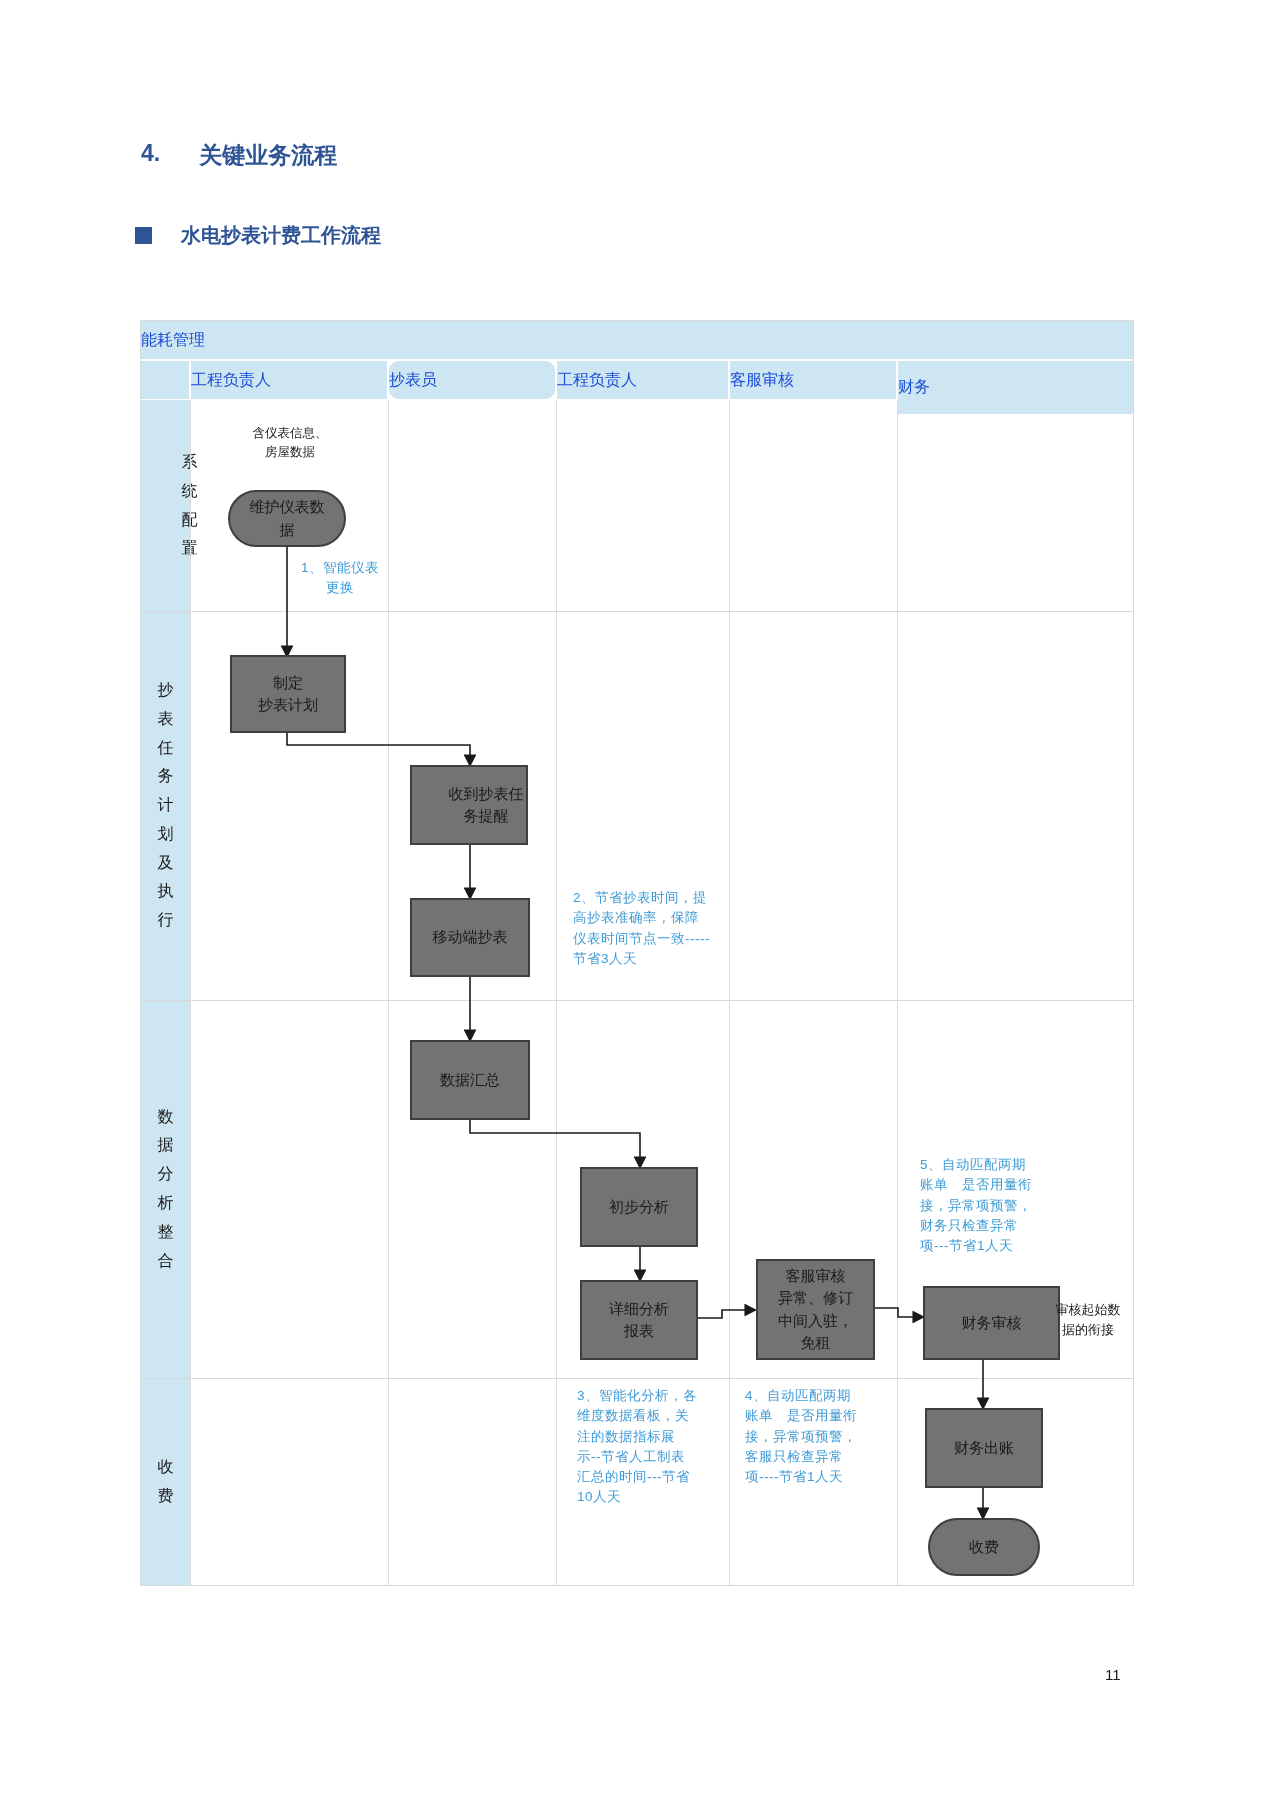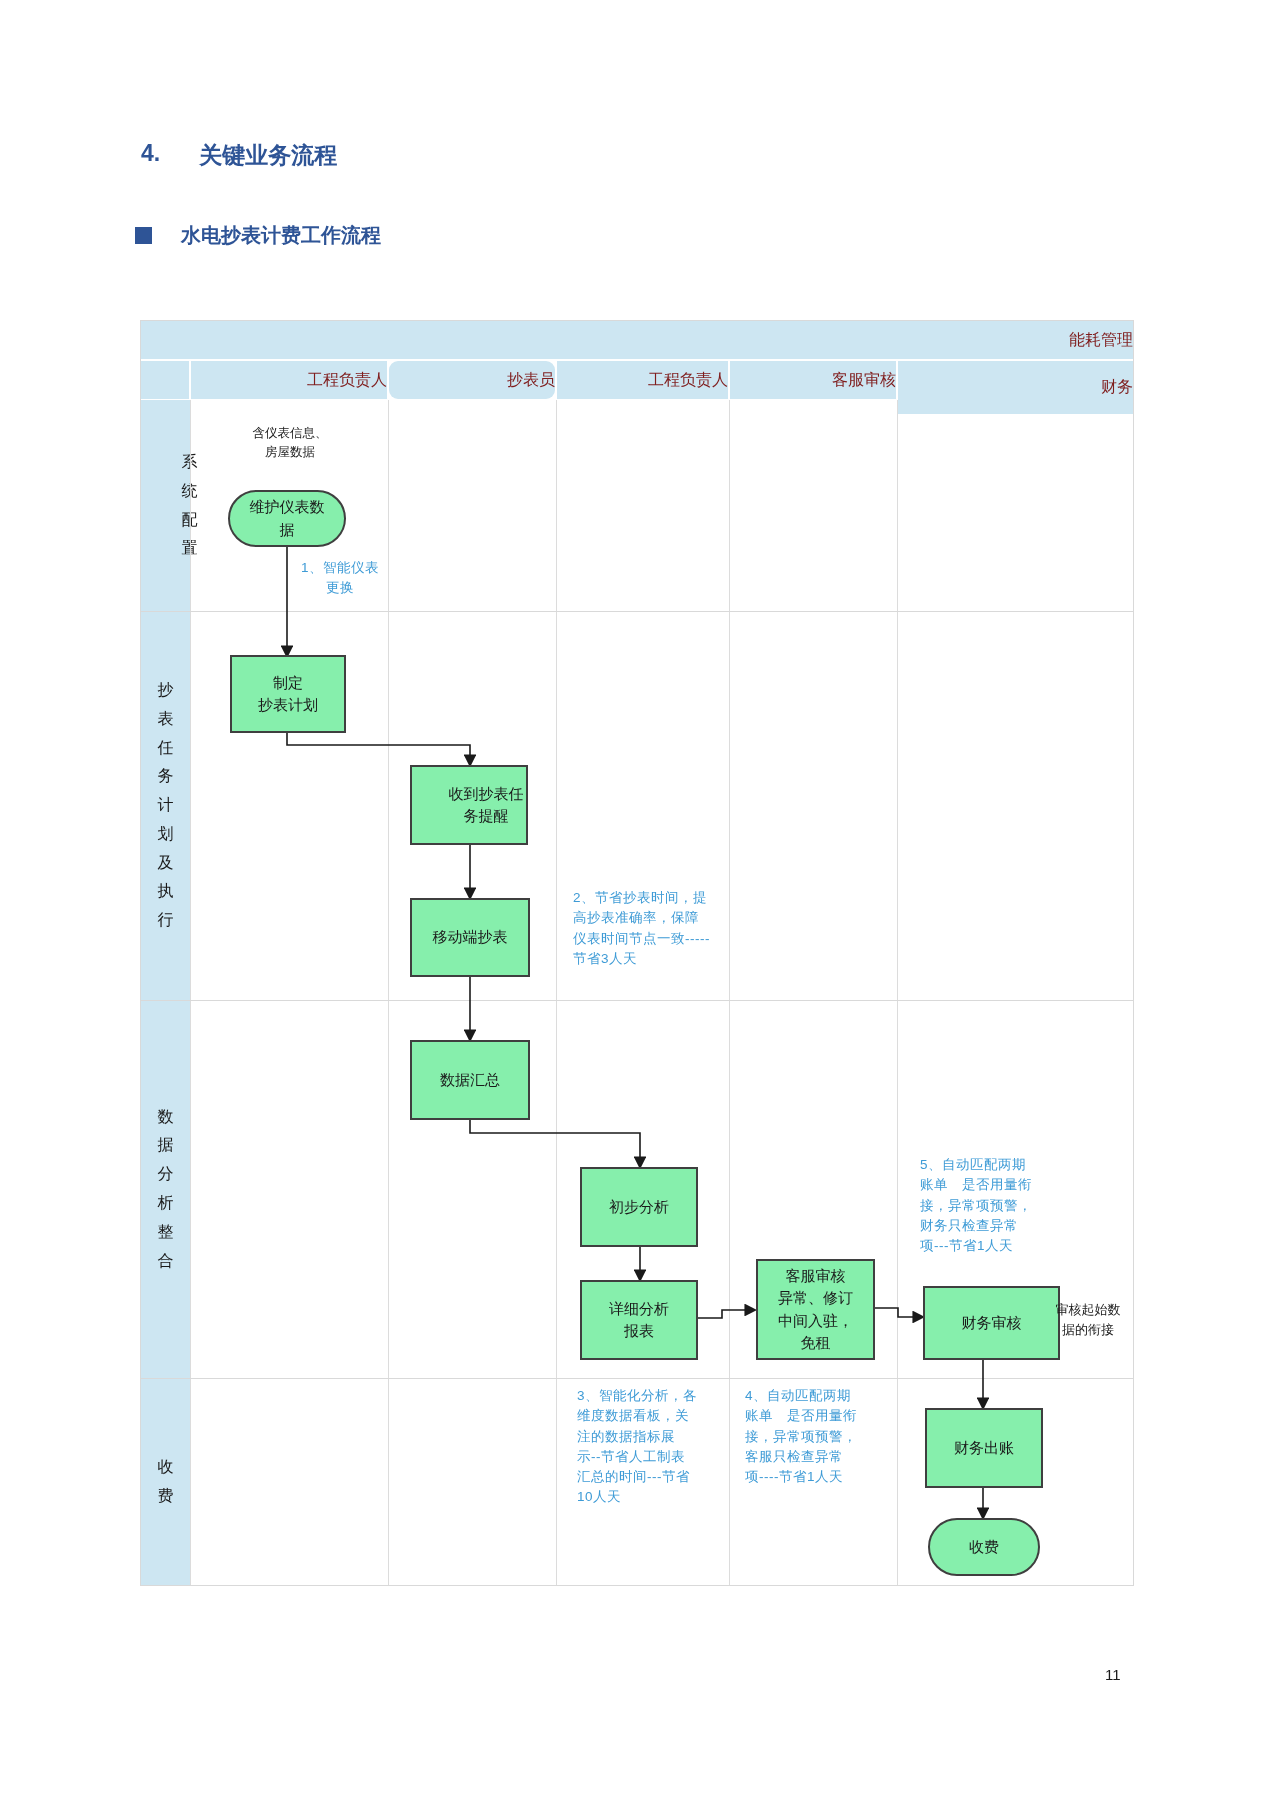--- a/index.html
+++ b/index.html
@@ -9,32 +9,32 @@
   
   .sec-title { position:absolute; left:141px; top:140px; display:flex; gap:39px;
                font-size:23px; font-weight:bold; color:#2e5496; }
   .sub-title { position:absolute; left:135px; top:222px; display:flex; align-items:center; gap:29px;
                font-size:20px; font-weight:bold; color:#2e5496; }
   .bullet-sq { width:17px; height:17px; background:#2e5496; flex:0 0 auto; }
 
   
   .tbl-border { position:absolute; left:140px; top:320px; width:994px; height:1266px;
                 border:1px solid #d9d9d9; }
-  .band { position:absolute; background:#cde6f2; display:flex; align-items:center; justify-content:flex-end;
-          font-size:16px; color:#7f1d1d; }
+  .band { position:absolute; background:#cde6f2; display:flex; align-items:center; justify-content:flex-start;
+          font-size:16px; color:#1d4ed8; }
   .vline { position:absolute; width:1px; background:#dcdcdc; }
   .hline { position:absolute; height:1px; background:#d9d9d9; }
 
   .rowlabel { position:absolute; left:141px; width:49px; background:#cde6f2;
               display:flex; align-items:center; justify-content:center; }
   .rowlabel span { display:block; width:20px; font-size:16px; line-height:1.8; color:#1a1a1a;
                    word-break:break-all; text-align:center; }
 
   
-  .flow-box { position:absolute; background:#86efac; border:2px solid #3f3f3f;
+  .flow-box { position:absolute; background:#737373; border:2px solid #3f3f3f;
               display:flex; align-items:center; justify-content:center; text-align:center;
               font-size:15px; line-height:1.5; color:#1a1a1a; white-space:pre-line; z-index:3; }
   .stadium { border-radius:30px; }
 
   .ann { position:absolute; color:#3e9bd6; font-size:13.5px; line-height:1.5;
          white-space:pre-line; letter-spacing:0.5px; z-index:3; }
   .ann-center { text-align:center; }
   .note { position:absolute; color:#1a1a1a; font-size:12.5px; line-height:1.5;
           white-space:pre-line; text-align:center; z-index:3; }
 

